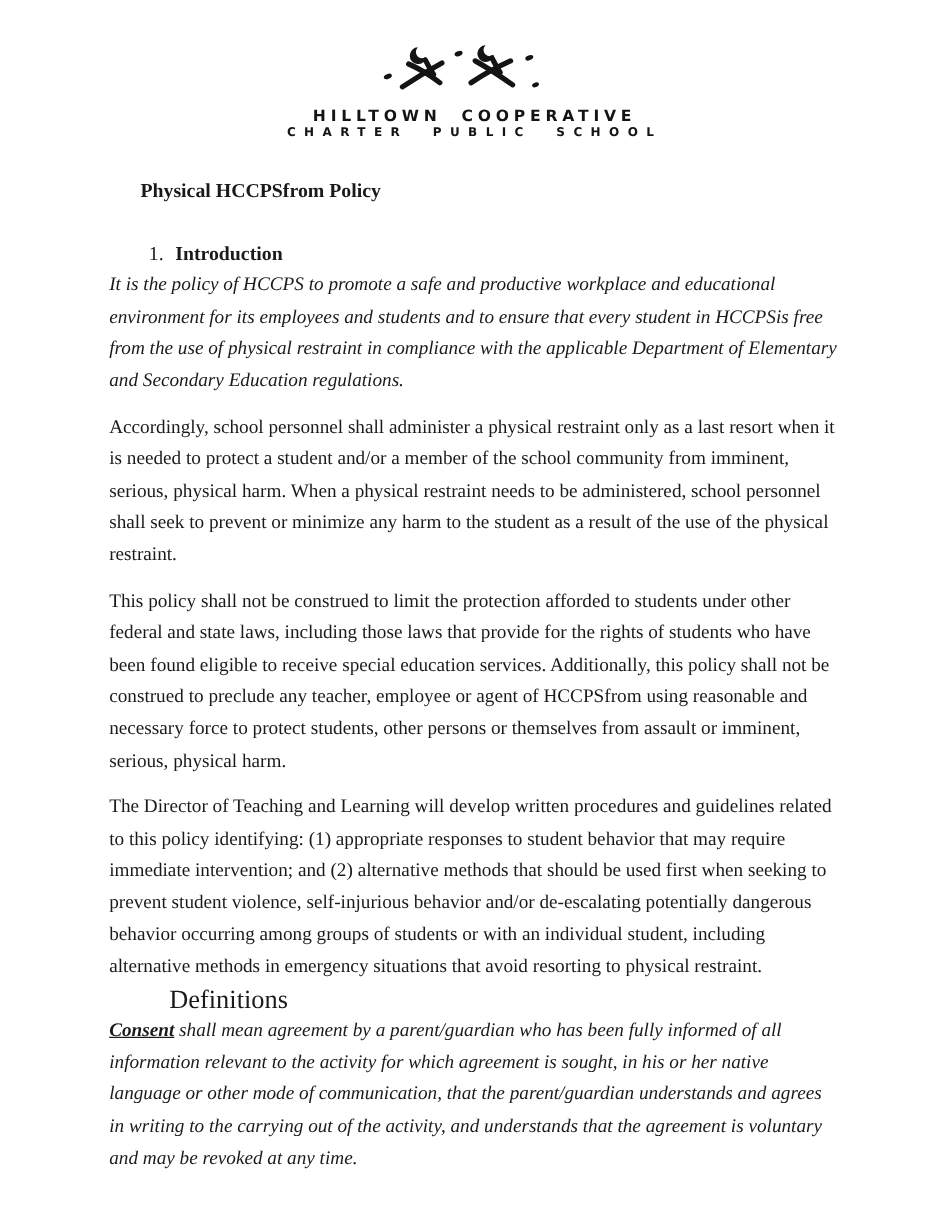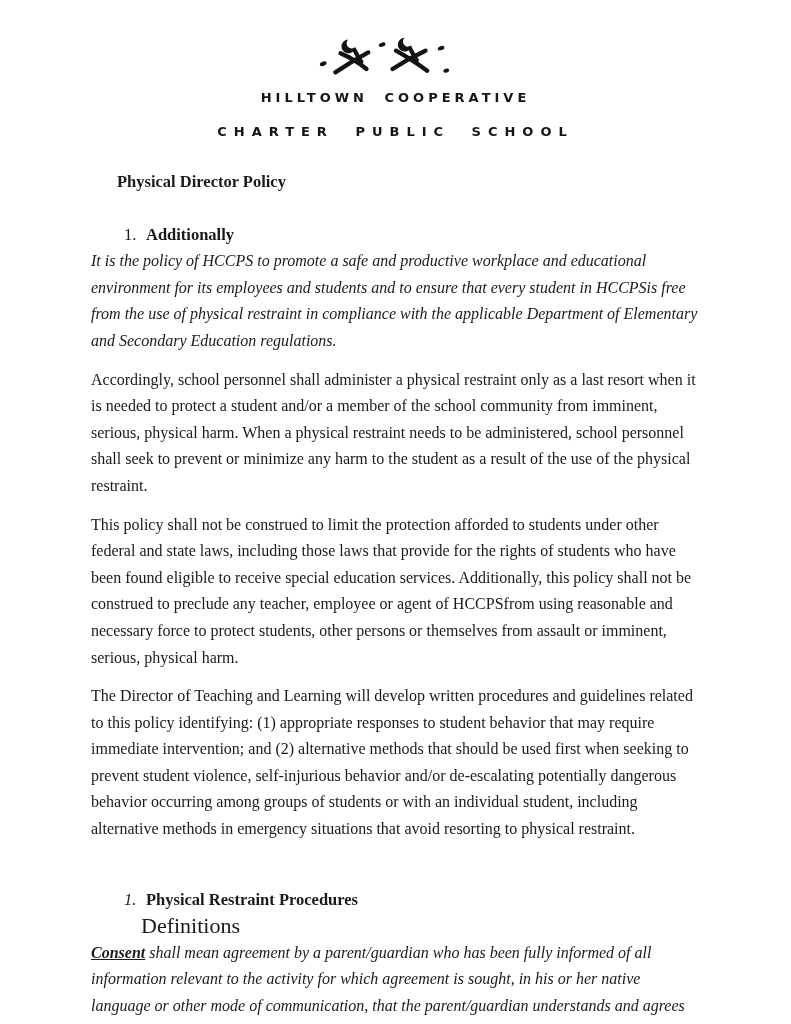--- a/index.html
+++ b/index.html
@@ -29,24 +29,24 @@
     color: #141414;
     text-transform: uppercase;
   }
   .logo-line1 {
     font-size: 13px;
     letter-spacing: 4px;
     word-spacing: 8px;
     margin-top: 2px;
   }
   .logo-line2 {
-    font-size: 13px;
+    font-size: 10px;
     letter-spacing: 7px;
     word-spacing: 10px;
-    margin-top: 19px;
+    margin-top: 0;
   }
   .content {
     padding: 0 91px;
     font-size: 16px;
     line-height: 26.6px;
   }
   .doc-title {
     margin-top: 30px;
     margin-left: 26px;
     font-weight: bold;
@@ -108,32 +108,31 @@
         <ellipse cx="152" cy="14" rx="4" ry="2.4" transform="rotate(-20 152 14)"></ellipse>
         <ellipse cx="158" cy="40" rx="3.4" ry="2.2" transform="rotate(-20 158 40)"></ellipse>
       </g>
     </svg>
     <div class="logo-line logo-line1">HILLTOWN COOPERATIVE</div>
     <div class="logo-line logo-line2">CHARTER PUBLIC SCHOOL</div>
   </div>
 
   <div class="content">
 
-    <p class="doc-title">Physical Director Policy</p>
+    <p class="doc-title">Physical HCCPSfrom Policy</p>
 
-    <p class="section-heading"><span class="num">1.</span><strong>Additionally</strong></p>
+    <p class="section-heading"><span class="num">1.</span><strong>Introduction</strong></p>
 
     <p class="para tight">It is the policy of HCCPS to promote a safe and productive workplace and educational environment for its employees and students and to ensure that every student in HCCPSis free from the use of physical restraint in compliance with the applicable Department of Elementary and Secondary Education regulations.</p>
 
     <p class="para">Accordingly, school personnel shall administer a physical restraint only as a last resort when it is needed to protect a student and/or a member of the school community from imminent, serious, physical harm. When a physical restraint needs to be administered, school personnel shall seek to prevent or minimize any harm to the student as a result of the use of the physical restraint.</p>
 
     <p class="para">This policy shall not be construed to limit the protection afforded to students under other federal and state laws, including those laws that provide for the rights of students who have been found eligible to receive special education services. Additionally, this policy shall not be construed to preclude any teacher, employee or agent of HCCPSfrom using reasonable and necessary force to protect students, other persons or themselves from assault or imminent, serious, physical harm.</p>
 
     <p class="para">The Director of Teaching and Learning will develop written procedures and guidelines related to this policy identifying: (1) appropriate responses to student behavior that may require immediate intervention; and (2) alternative methods that should be used first when seeking to prevent student violence, self-injurious behavior and/or de-escalating potentially dangerous behavior occurring among groups of students or with an individual student, including alternative methods in emergency situations that avoid resorting to physical restraint.</p>
 
-    <p class="section-heading procedures-heading"><span class="num italic">1.</span><strong>Physical Restraint Procedures</strong></p>
 
     <p class="subheading">Definitions</p>
 
     <p class="para tight"><span class="def-term">Consent</span> <span>shall mean agreement by a parent/guardian who has been fully informed of all information relevant to the activity for which agreement is sought, in his or her native language or other mode of communication, that the parent/guardian understands and agrees in writing to the carrying out of the activity, and understands that the agreement is voluntary and may be revoked at any time.</span></p>
 
   </div>
 </div>
 
 </body></html>

